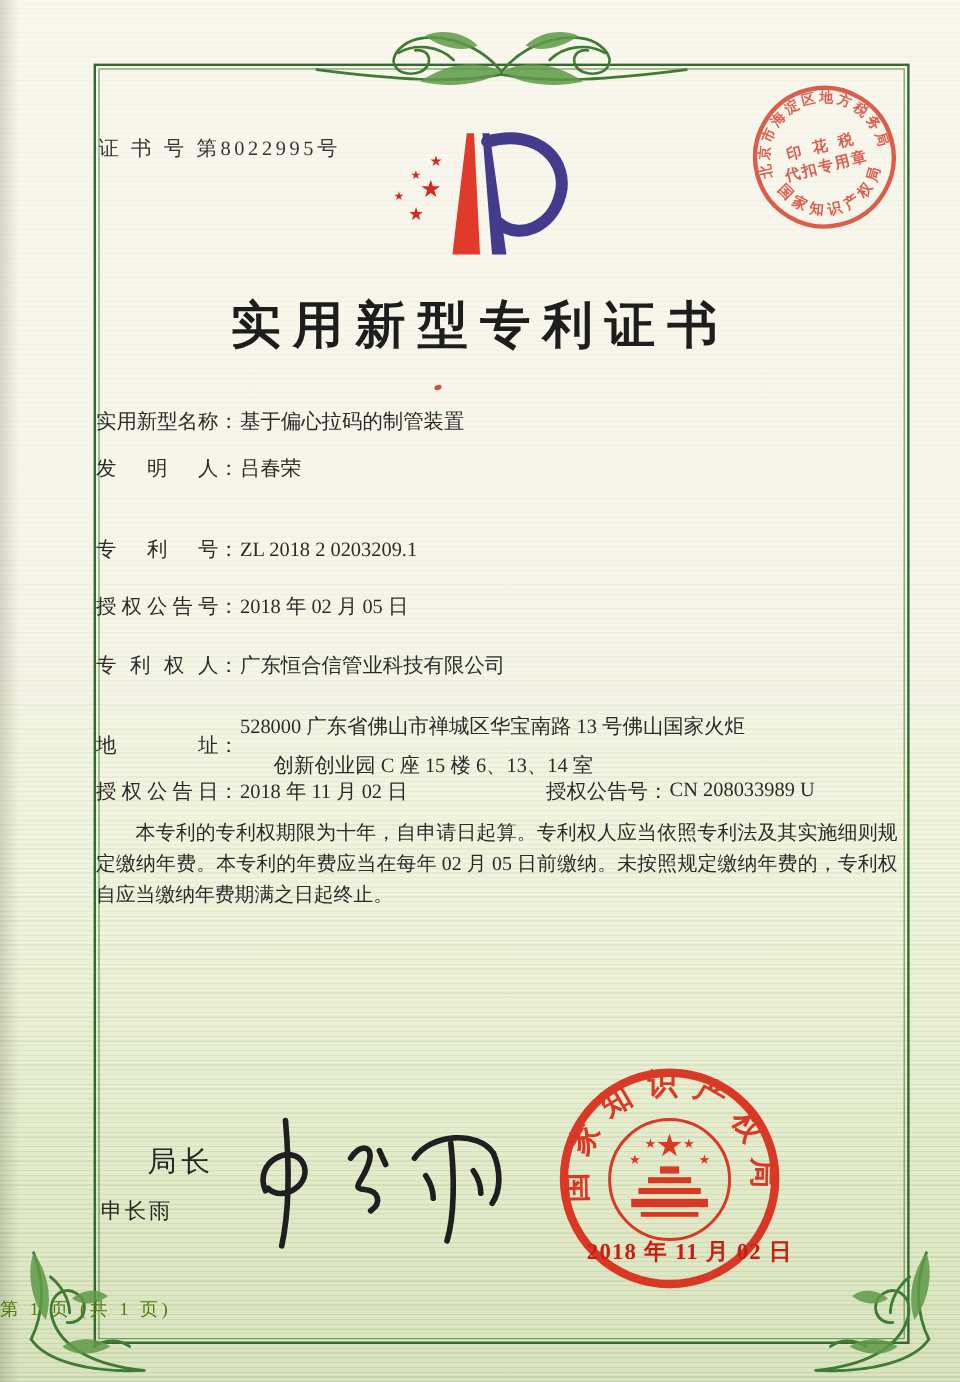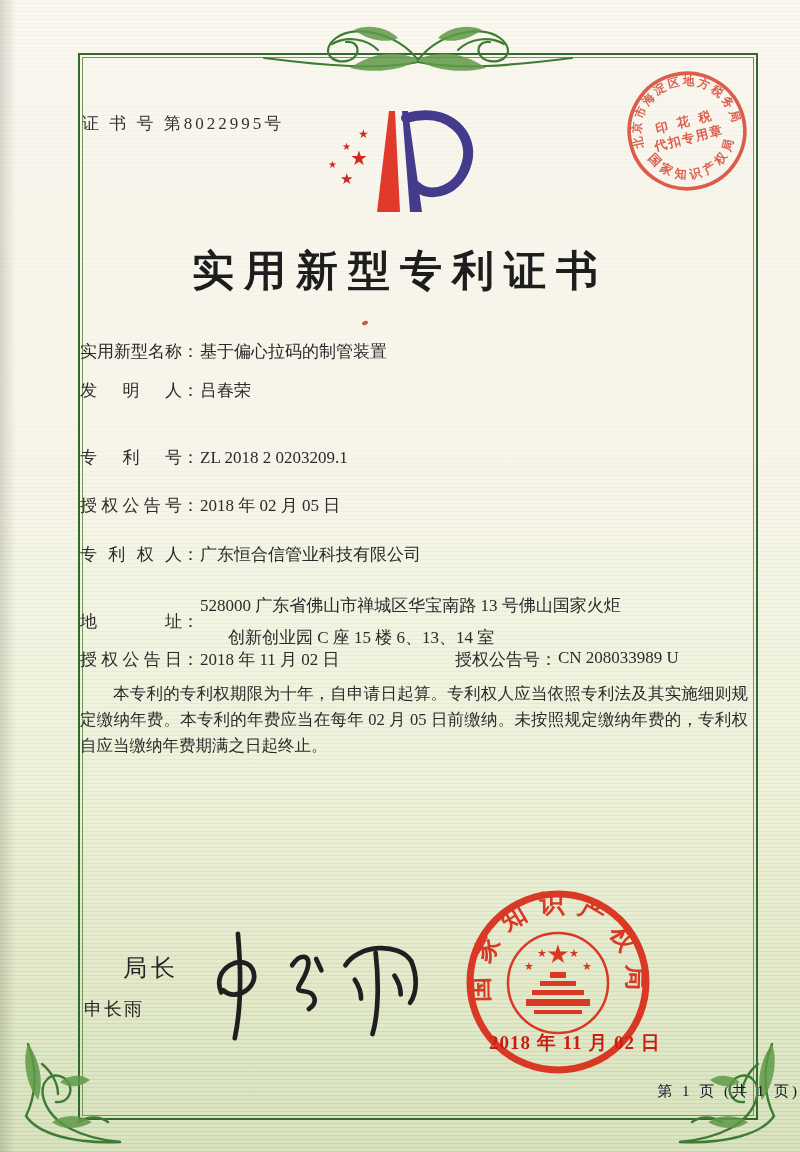--- a/index.html
+++ b/index.html
@@ -54,22 +54,22 @@
   .officer-name  { position:absolute; left:84px; top:997px; font-size:18px; letter-spacing:2px; }
   .signature { position:absolute; left:192px; top:926px; width:240px; height:118px; }
 
   .big-seal { position:absolute; left:462px; top:886px; width:192px; height:192px; opacity:.92; }
   .seal-date { position:absolute; left:489px; top:1030px; font-size:19px; font-weight:700;
     color:#c81e12; letter-spacing:1px; white-space:nowrap; }
 
   .tax-stamp { position:absolute; left:624px; top:68px; width:126px; height:126px;
     transform:rotate(-14deg); opacity:.88; }
 
-  .footer { position:absolute; left:0; top:1082px; width:100%; text-align:right;
-    font-size:15px; letter-spacing:3px; color:#0f172a; }
+  .footer { position:absolute; left:0; top:1082px; width:100%; text-align:left;
+    font-size:15px; letter-spacing:3px; color:#4d7c0f; }
 </style>
 </head>
 <body>
 
 <div class="guilloche"></div>
 <div class="edge-shadow"></div>
 
 <div class="frame">
   <div class="frame-inner"></div>
 </div>

